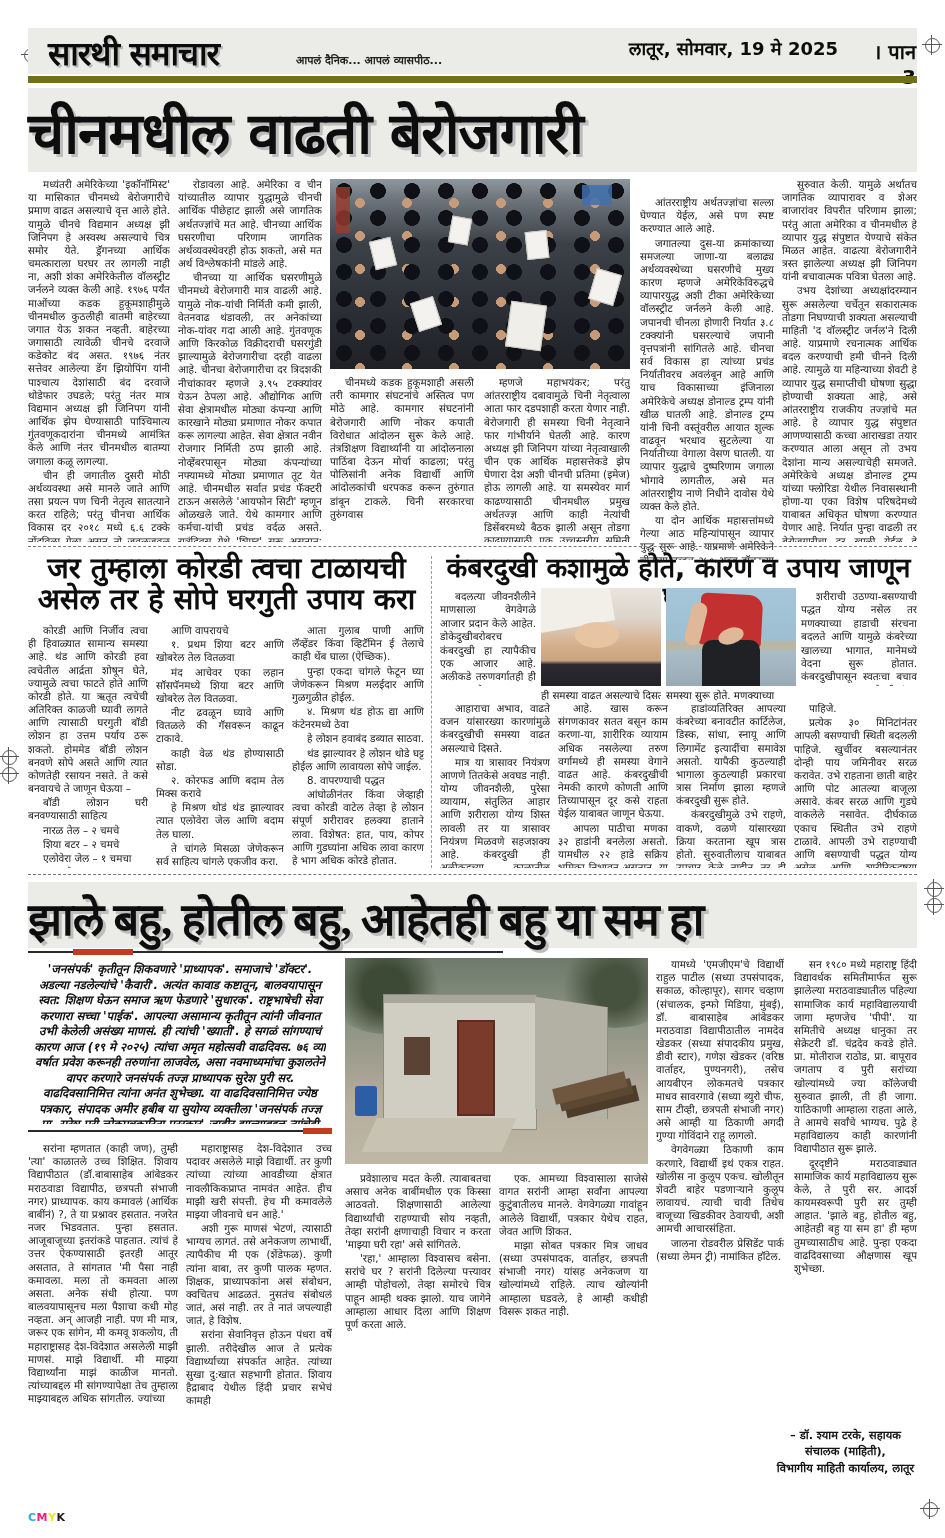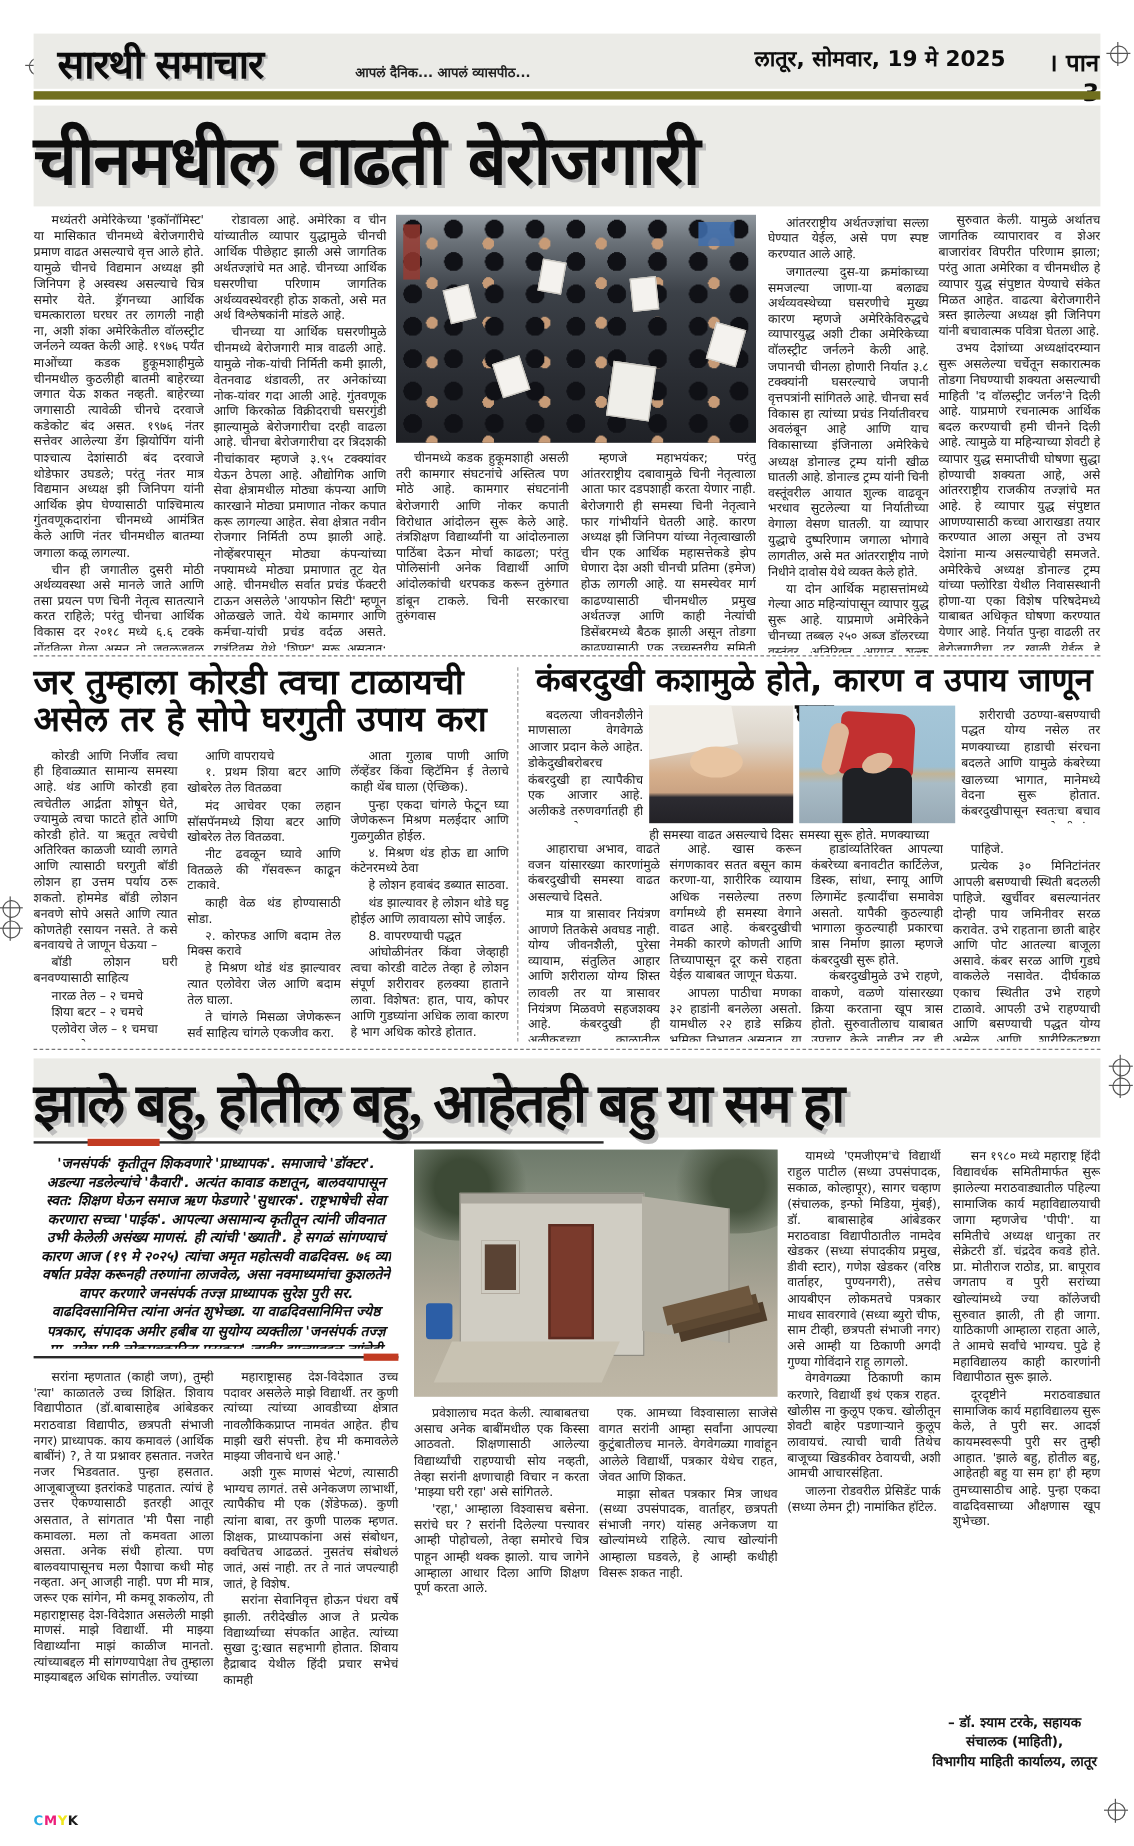--- a/index.html
+++ b/index.html
@@ -81,33 +81,33 @@
     <div class="paper" style="left:178px;top:124px;width:34px;height:44px;transform:rotate(8deg);background:#efeee9;"></div>
     <div class="paper" style="left:84px;top:120px;width:22px;height:28px;transform:rotate(-18deg);"></div>
   </div>
 
   <div class="abs col" style="left:330px;top:376px;width:144px;height:166px;">
       <p>चीनमध्ये कडक हुकूमशाही असली तरी कामगार संघटनांचे अस्तित्व पण मोठे आहे. कामगार संघटनांनी बेरोजगारी आणि नोकर कपाती विरोधात आंदोलन सुरू केले आहे. तंत्रशिक्षण विद्यार्थ्यांनी या आंदोलनाला पाठिंबा देऊन मोर्चा काढला; परंतु पोलिसांनी अनेक विद्यार्थी आणि आंदोलकांची धरपकड करून तुरुंगात डांबून टाकले. चिनी सरकारचा तुरुंगवास</p>
     </div>
   <div class="abs col" style="left:484px;top:376px;width:146px;height:166px;">
       <p>म्हणजे महाभयंकर; परंतु आंतरराष्ट्रीय दबावामुळे चिनी नेतृत्वाला आता फार दडपशाही करता येणार नाही. बेरोजगारी ही समस्या चिनी नेतृत्वाने फार गांभीर्याने घेतली आहे. कारण अध्यक्ष झी जिनिपग यांच्या नेतृत्वाखाली चीन एक आर्थिक महासत्तेकडे झेप घेणारा देश अशी चीनची प्रतिमा (इमेज) होऊ लागली आहे. या समस्येवर मार्ग काढण्यासाठी चीनमधील प्रमुख अर्थतज्ज्ञ आणि काही नेत्यांची डिसेंबरमध्ये बैठक झाली असून तोडगा काढण्यासाठी एक उच्चस्तरीय समिती नेमण्यात आली आहे. वेळ पडल्यास</p>
     </div>
-  <div class="abs col" style="left:640px;top:180px;width:134px;height:364px;font-family:Liberation Serif, serif;">
+  <div class="abs col" style="left:640px;top:196px;width:134px;height:364px;">
       <p>आंतरराष्ट्रीय अर्थतज्ज्ञांचा सल्ला घेण्यात येईल, असे पण स्पष्ट करण्यात आले आहे.</p>
       <p>जगातल्या दुस-या क्रमांकाच्या समजल्या जाणा-या बलाढ्य अर्थव्यवस्थेच्या घसरणीचे मुख्य कारण म्हणजे अमेरिकेविरुद्धचे व्यापारयुद्ध अशी टीका अमेरिकेच्या वॉलस्ट्रीट जर्नलने केली आहे. जपानची चीनला होणारी निर्यात ३.८ टक्क्यांनी घसरल्याचे जपानी वृत्तपत्रांनी सांगितले आहे. चीनचा सर्व विकास हा त्यांच्या प्रचंड निर्यातीवरच अवलंबून आहे आणि याच विकासाच्या इंजिनाला अमेरिकेचे अध्यक्ष डोनाल्ड ट्रम्प यांनी खीळ घातली आहे. डोनाल्ड ट्रम्प यांनी चिनी वस्तूंवरील आयात शुल्क वाढवून भरधाव सुटलेल्या या निर्यातीच्या वेगाला वेसण घातली. या व्यापार युद्धाचे दुष्परिणाम जगाला भोगावे लागतील, असे मत आंतरराष्ट्रीय नाणे निधीने दावोस येथे व्यक्त केले होते.</p>
       <p>या दोन आर्थिक महासत्तांमध्ये गेल्या आठ महिन्यांपासून व्यापार युद्ध सुरू आहे. याप्रमाणे अमेरिकेने चीनच्या तब्बल २५० अब्ज डॉलरच्या वस्तूंवर अतिरिक्त आयात शुल्क आकारण्यास सुरुवात केली, तर अमेरिकेच्या या कृतीला प्रत्युत्तर देत चीनने अमेरिकेच्या ११० डॉलरच्या वस्तूंवर अतिरिक्त शुल्क आकारण्यास</p>
     </div>
   <div class="abs col" style="left:782px;top:178px;width:135px;height:364px;">
       <p>सुरुवात केली. यामुळे अर्थातच जागतिक व्यापारावर व शेअर बाजारांवर विपरीत परिणाम झाला; परंतु आता अमेरिका व चीनमधील हे व्यापार युद्ध संपुष्टात येण्याचे संकेत मिळत आहेत. वाढत्या बेरोजगारीने त्रस्त झालेल्या अध्यक्ष झी जिनिपग यांनी बचावात्मक पवित्रा घेतला आहे.</p>
       <p>उभय देशांच्या अध्यक्षांदरम्यान सुरू असलेल्या चर्चेतून सकारात्मक तोडगा निघण्याची शक्यता असल्याची माहिती 'द वॉलस्ट्रीट जर्नल'ने दिली आहे. याप्रमाणे रचनात्मक आर्थिक बदल करण्याची हमी चीनने दिली आहे. त्यामुळे या महिन्याच्या शेवटी हे व्यापार युद्ध समाप्तीची घोषणा सुद्धा होण्याची शक्यता आहे, असे आंतरराष्ट्रीय राजकीय तज्ज्ञांचे मत आहे. हे व्यापार युद्ध संपुष्टात आणण्यासाठी कच्चा आराखडा तयार करण्यात आला असून तो उभय देशांना मान्य असल्याचेही समजते. अमेरिकेचे अध्यक्ष डोनाल्ड ट्रम्प यांच्या फ्लोरिडा येथील निवासस्थानी होणा-या एका विशेष परिषदेमध्ये याबाबत अधिकृत घोषणा करण्यात येणार आहे. निर्यात पुन्हा वाढली तर बेरोजगारीचा दर खाली येईल हे गणित झी जिनिपग यांनी डोक्यात ठेवले आणि आपला 'इगो' मागे ठेवून अध्यक्ष ट्रम्प यांच्याबरोबर जुळवून घेतले. आपल्याकडे मात्र उलट चित्र आहे, बेरोजगारी वाढतेच आहे.</p>
     </div>
 
   <div class="abs dashed-h" style="left:28px;top:546px;width:889px;height:0;"></div>
 
-  <div class="abs headline-md" style="left:28px;top:553px;width:397px;font-size:29px;">
+  <div class="abs headline-md" style="left:28px;top:553px;width:397px;font-size:29px;text-align:center;">
     <div>जर तुम्हाला कोरडी त्वचा टाळायची</div>
     <div>असेल तर हे सोपे घरगुती उपाय करा</div>
   </div>
   <div class="abs col" style="left:28px;top:624px;width:120px;height:244px;">
       <p>कोरडी आणि निर्जीव त्वचा ही हिवाळ्यात सामान्य समस्या आहे. थंड आणि कोरडी हवा त्वचेतील आर्द्रता शोषून घेते, ज्यामुळे त्वचा फाटते होते आणि कोरडी होते. या ऋतूत त्वचेची अतिरिक्त काळजी घ्यावी लागते आणि त्यासाठी घरगुती बॉडी लोशन हा उत्तम पर्याय ठरू शकतो. होममेड बॉडी लोशन बनवणे सोपे असते आणि त्यात कोणतेही रसायन नसते. ते कसे बनवायचे ते जाणून घेऊया –</p>
       <p>बॉडी लोशन घरी बनवण्यासाठी साहित्य</p>
       <p>नारळ तेल – २ चमचे</p>
       <p>शिया बटर – २ चमचे</p>
       <p>एलोवेरा जेल – १ चमचा</p>
       <p>बदाम तेल – १ चमचा</p>

